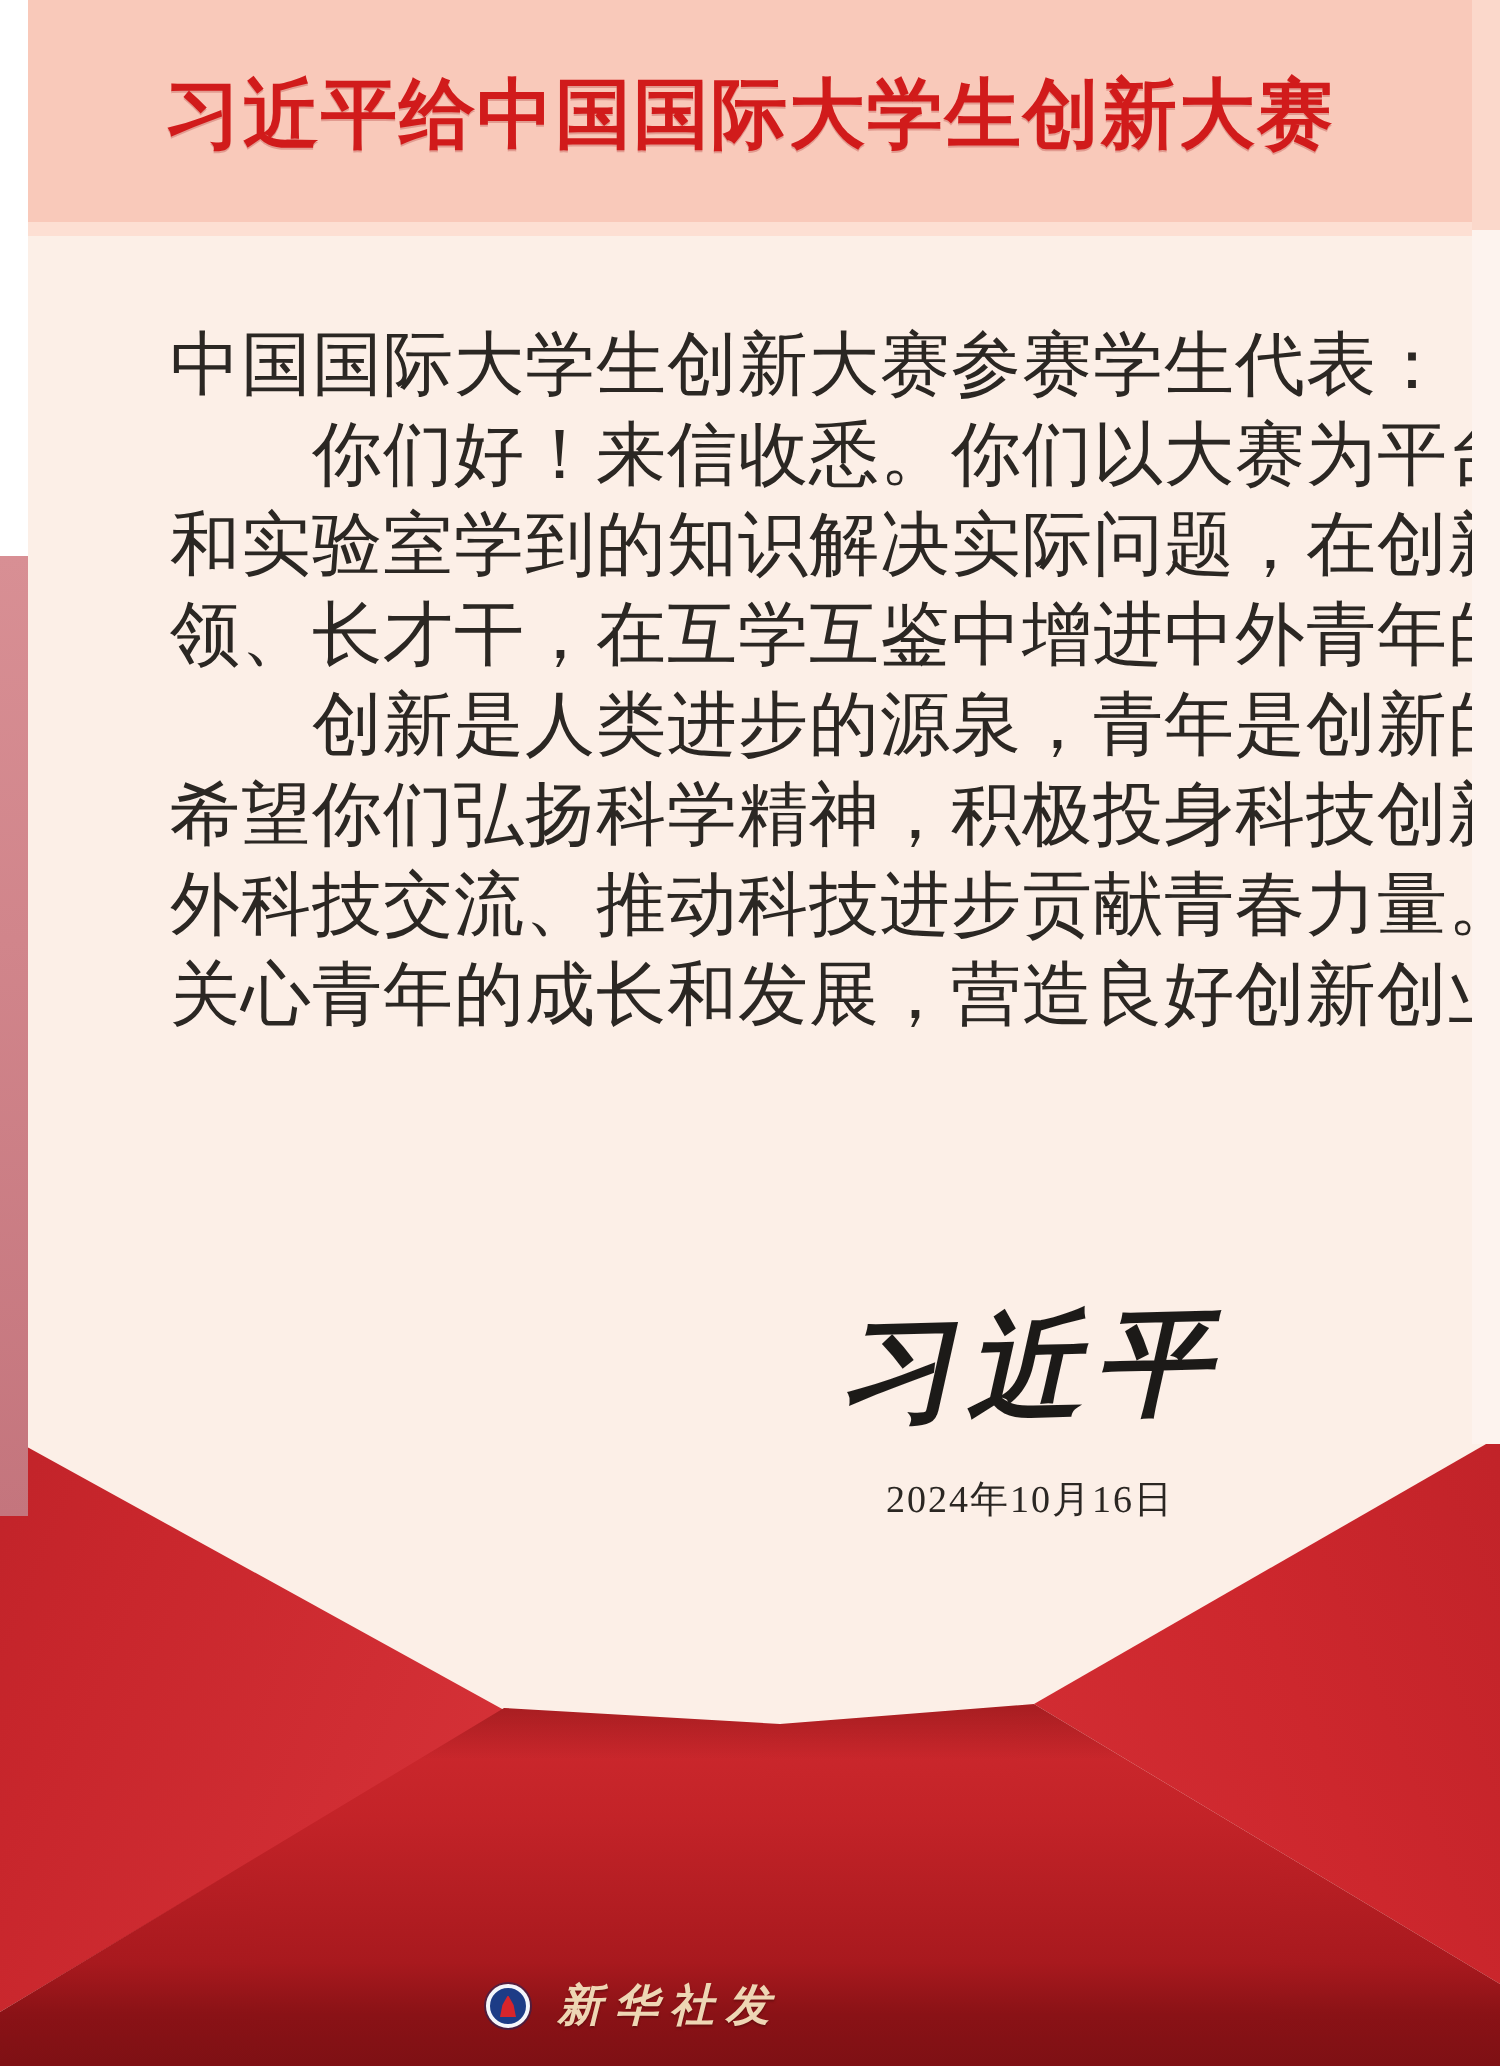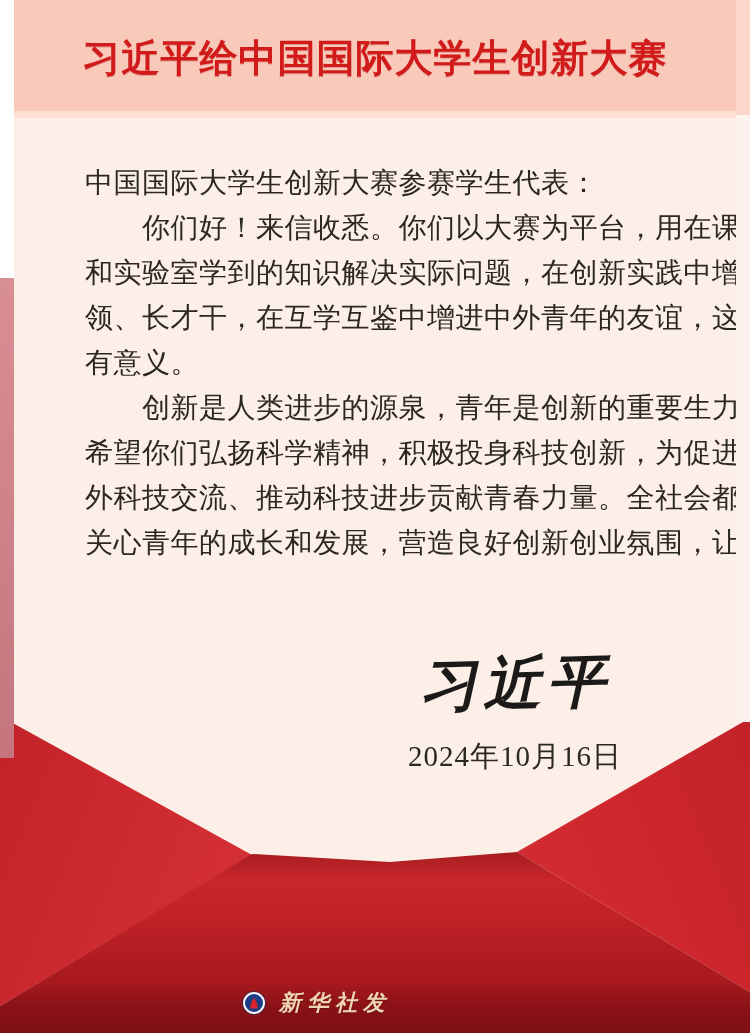--- a/index.html
+++ b/index.html
@@ -39,32 +39,32 @@
     background:linear-gradient(180deg,#d88f94 0%,var(--left_rose) 40%,#c4757d 100%);z-index:6;}
   .strip-right-top{position:absolute;left:736px;top:0;width:14px;height:115px;background:var(--band_strip);z-index:6;}
   .strip-right{position:absolute;left:736px;top:115px;width:14px;height:607px;background:var(--right_strip);z-index:6;}
   
   .letter{
     position:absolute; left:14px; top:115px; width:722px; height:775px;
     background:var(--paper); z-index:1;
   }
   .letter-text{
     position:absolute; left:71px; top:45px; width:592px;
-    font-size:28px; line-height:45px; color:var(--body_ink);
+    font-size:35px; line-height:45px; color:var(--body_ink);
     letter-spacing:0.5px;
   }
   .letter-line{white-space:nowrap;}
   .signature{
     position:absolute; left:336px; top:530px; width:330px;
     text-align:center; font-size:58px; font-weight:700; font-style:italic;
     color:var(--sig_ink); letter-spacing:6px; transform:rotate(-1.5deg);
   }
   .sig-date{
     position:absolute; left:336px; top:622px; width:330px;
-    text-align:center; font-size:29px; color:var(--body_ink); letter-spacing:1px;
+    text-align:center; font-size:19px; color:var(--body_ink); letter-spacing:1px;
   }
   
   .flap{position:absolute; inset:0; z-index:3;}
   .flap-left{
     clip-path:polygon(0 716px, 252px 855px, 0 1006px);
     background:linear-gradient(112deg,var(--flap_dark) 0%,var(--flap_mid) 32%,var(--flap_bright) 58%,#b92028 100%);
     filter:drop-shadow(0 -3px 5px rgba(110,30,20,.35));
   }
   .flap-right{
     clip-path:polygon(750px 718px, 517px 852px, 750px 992px);
@@ -107,21 +107,20 @@
 
 <div class="stage">
 
   <div class="letter">
     <div class="letter-text">
 
     <div class="letter-line">中国国际大学生创新大赛参赛学生代表：</div>
         <div class="letter-line">　　你们好！来信收悉。你们以大赛为平台，用在课堂</div>
         <div class="letter-line">和实验室学到的知识解决实际问题，在创新实践中增本</div>
         <div class="letter-line">领、长才干，在互学互鉴中增进中外青年的友谊，这很</div>
-        <div class="letter-line">有意义。</div>
         <div class="letter-line">　　创新是人类进步的源泉，青年是创新的重要生力军。</div>
         <div class="letter-line">希望你们弘扬科学精神，积极投身科技创新，为促进中</div>
         <div class="letter-line">外科技交流、推动科技进步贡献青春力量。全社会都要</div>
         <div class="letter-line">关心青年的成长和发展，营造良好创新创业氛围，让广</div>
       </div>
     <div class="signature">习近平</div>
     <div class="sig-date">2024年10月16日</div>
   </div>
 
   <div class="title-band">

